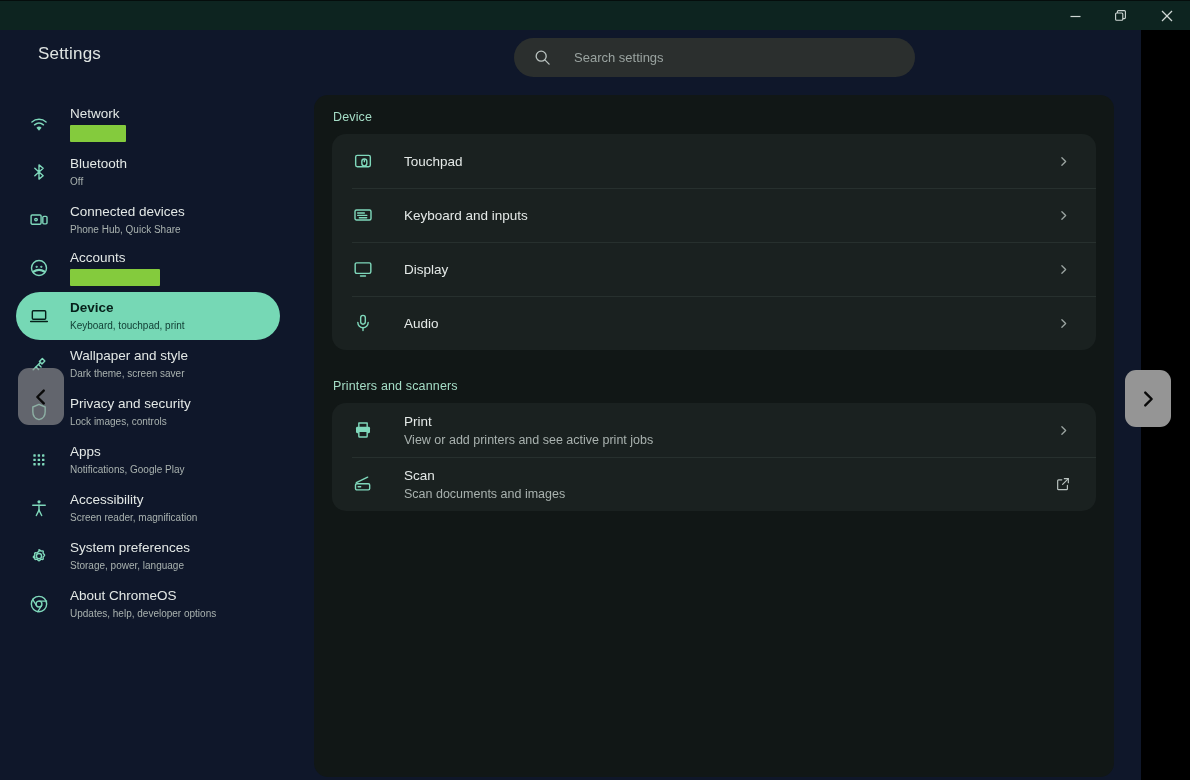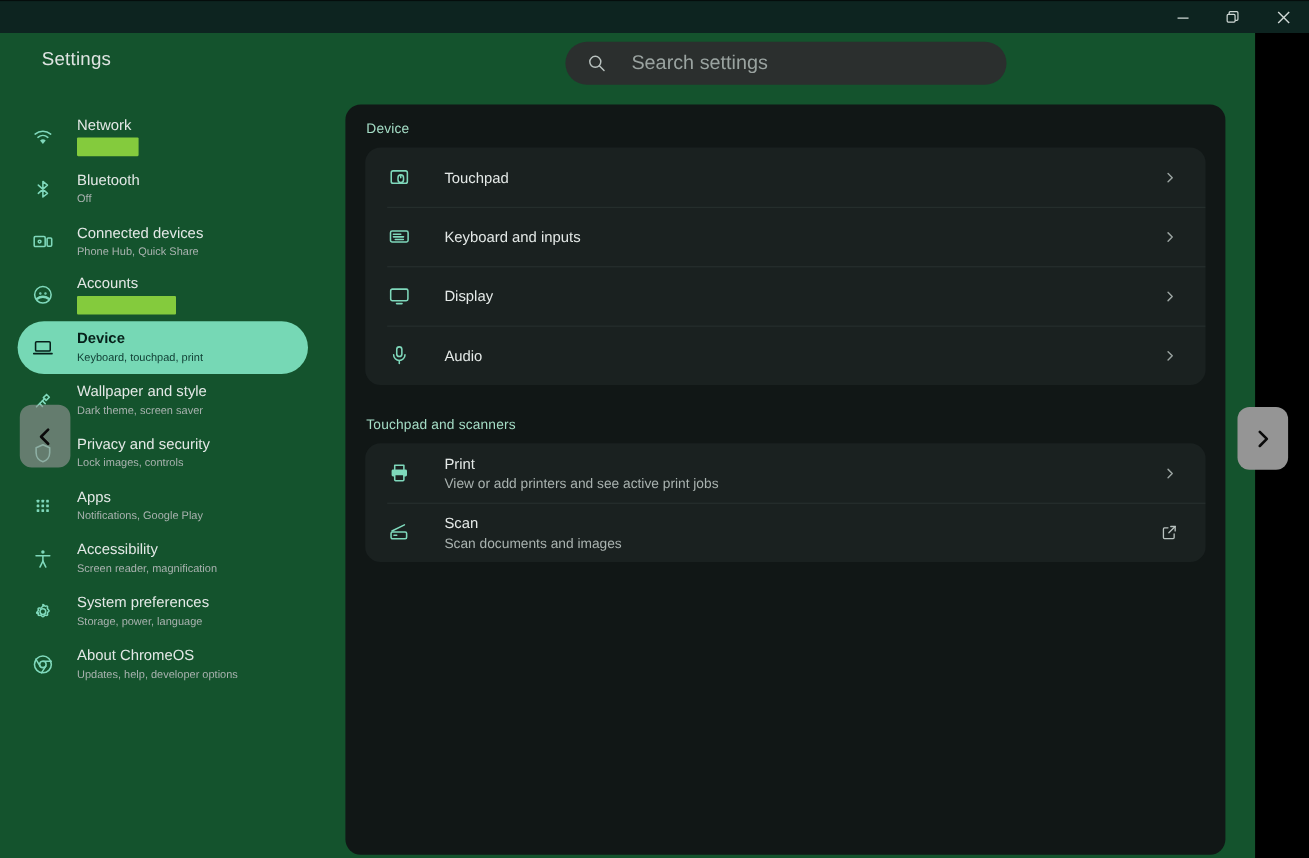--- a/index.html
+++ b/index.html
@@ -10,21 +10,21 @@
     overflow: hidden;
     background: #000000;
     font-family: "Liberation Sans", sans-serif;
     -webkit-font-smoothing: antialiased;
   }
 
   #app {
     position: relative;
     width: 1141px;
     height: 780px;
-    background: #14532d;
+    background: #0f172a;
   }
 
   
   .titlebar {
     position: absolute;
     top: 0; left: 0;
     width: 1190px;
     height: 30px;
     background: #0d2420;
     border-top: 1px solid #050d0c;
@@ -70,21 +70,21 @@
     flex: 0 0 20px;
     display: flex; align-items: center; justify-content: center;
   }
   .search-input {
     flex: 1;
     background: transparent;
     border: none;
     outline: none;
     margin-left: 22px;
     font-family: "Liberation Sans", sans-serif;
-    font-size: 18px;
+    font-size: 13px;
     color: #d6dbd9;
   }
   .search-input::placeholder { color: #9aa3a0; }
 
   
   .sidebar {
     position: absolute;
     top: 100px;
     left: 0;
     width: 300px;
@@ -472,21 +472,21 @@
             <span class="row-label">Audio</span>
           </span>
           <span class="row-trailing">
             <svg width="13" height="13" viewBox="0 0 24 24" fill="none" stroke="#9aa3a0" stroke-width="2.4" stroke-linecap="round" stroke-linejoin="round">
               <polyline points="9,5 16,12 9,19"></polyline>
             </svg>
           </span>
         </div>
       </div>
       <div class="spacer-16"></div>
-      <div class="section-title">Touchpad and scanners</div>
+      <div class="section-title">Printers and scanners</div>
       <div class="group">
         <div class="row">
           <span class="row-icon">
             <svg width="20" height="20" viewBox="0 0 24 24" fill="none" stroke="#7fd8bb" stroke-width="1.7" stroke-linecap="round" stroke-linejoin="round">
               <path d="M7 8.2V3.6h10v4.6"></path>
               <rect x="3.6" y="8.2" width="16.8" height="7.6" rx="1.6" fill="#7fd8bb" stroke="none"></rect>
               <rect x="7" y="13.6" width="10" height="6.8" rx="1" fill="#1a2120" stroke="#7fd8bb"></rect>
             </svg>
           </span>
           <span class="row-text">

